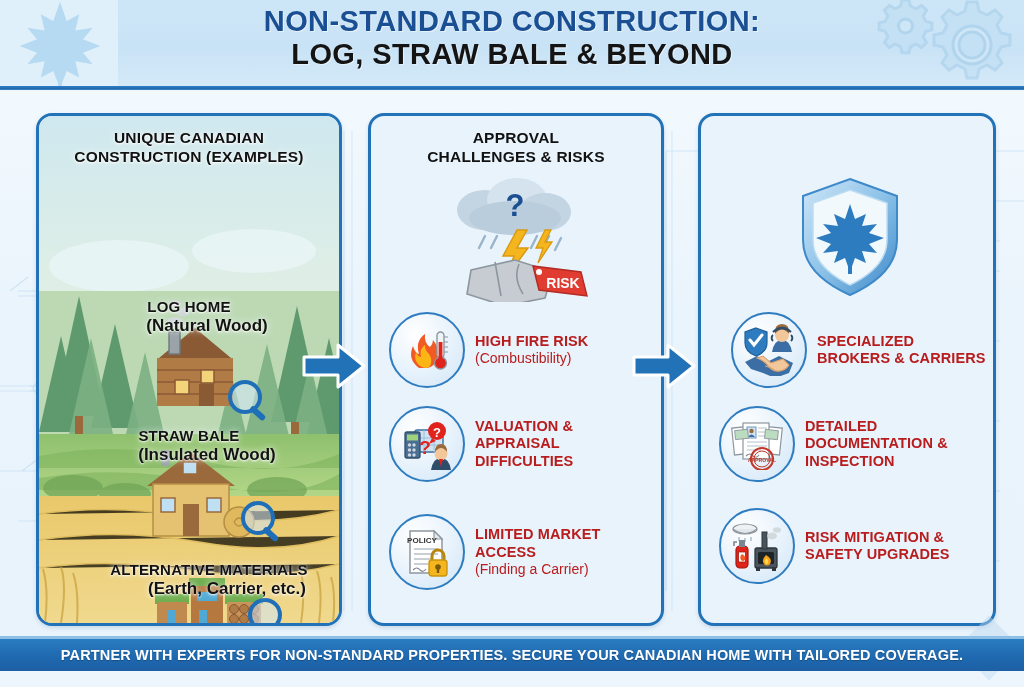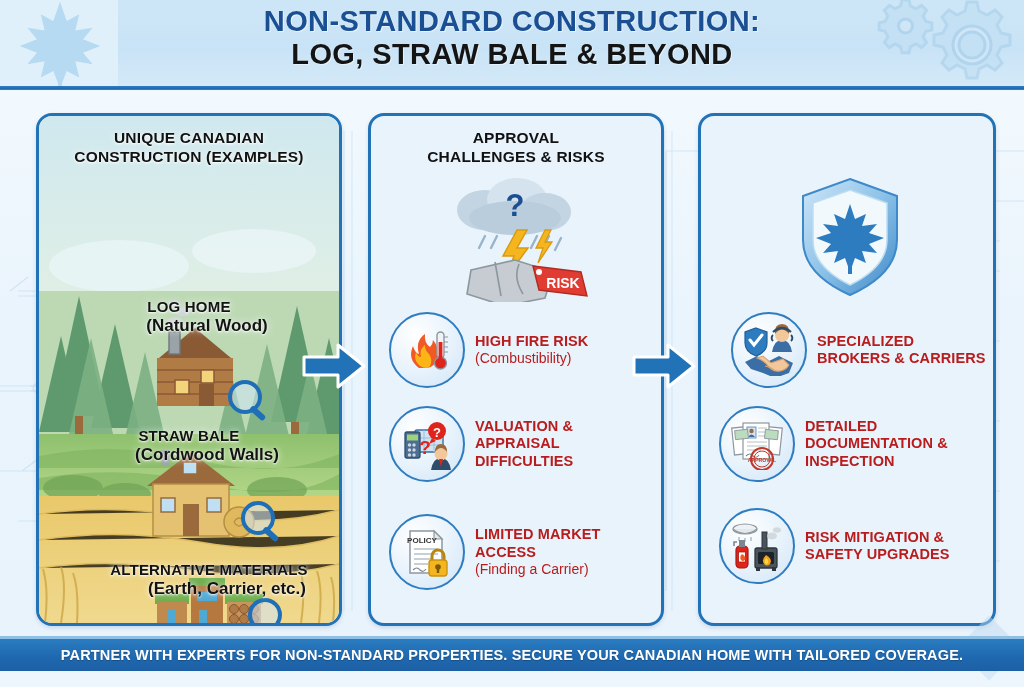--- a/index.html
+++ b/index.html
@@ -294,21 +294,21 @@
         <div>UNIQUE CANADIAN</div>
         <div>CONSTRUCTION (EXAMPLES)</div>
       </div>
 
       <div class="label-blk" style="top:182px;">
         <div class="lt">LOG HOME</div>
         <div class="ls">(Natural Wood)</div>
       </div>
       <div class="label-blk" style="top:311px;">
         <div class="lt">STRAW BALE</div>
-        <div class="ls">(Cordwood Walls)</div>
+        <div class="ls">(Insulated Wood)</div>
       </div>
       <div class="label-blk" style="top:445px;margin-left:20px;">
         <div class="lt">ALTERNATIVE MATERIALS</div>
         <div class="ls">(Earth, Carrier, etc.)</div>
       </div>
     </div>
 
     <div class="panel" id="panel-mid">
       <div class="panel-title">
         <div>APPROVAL</div>

